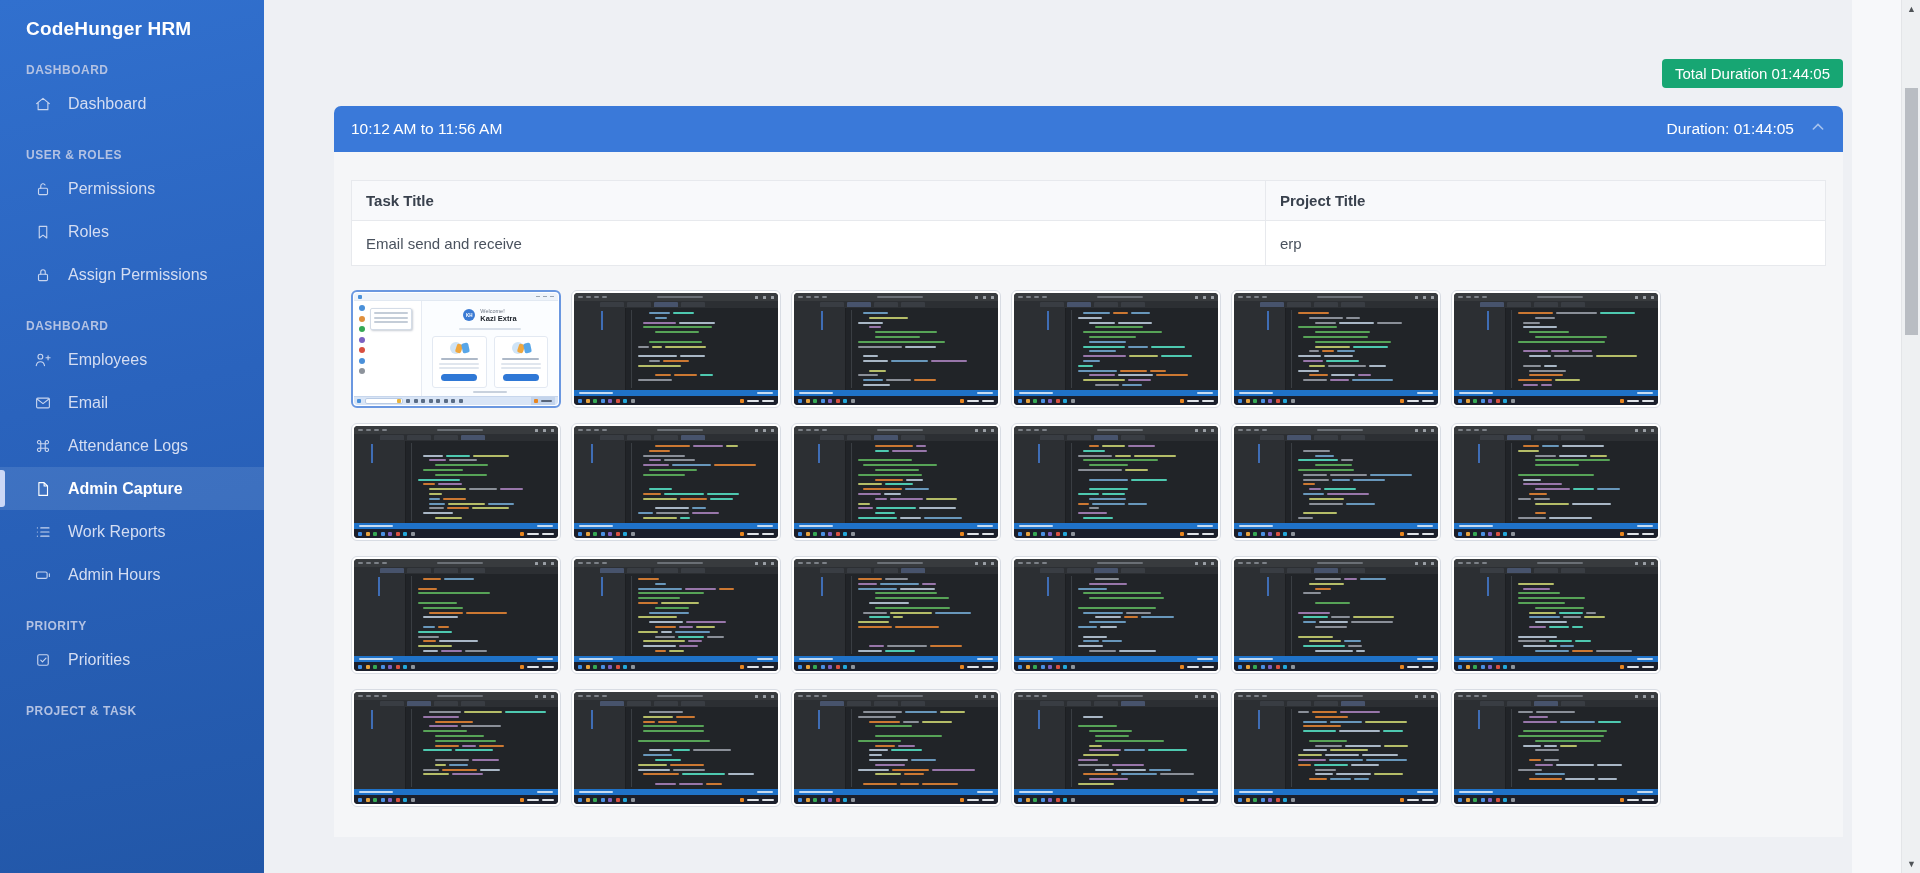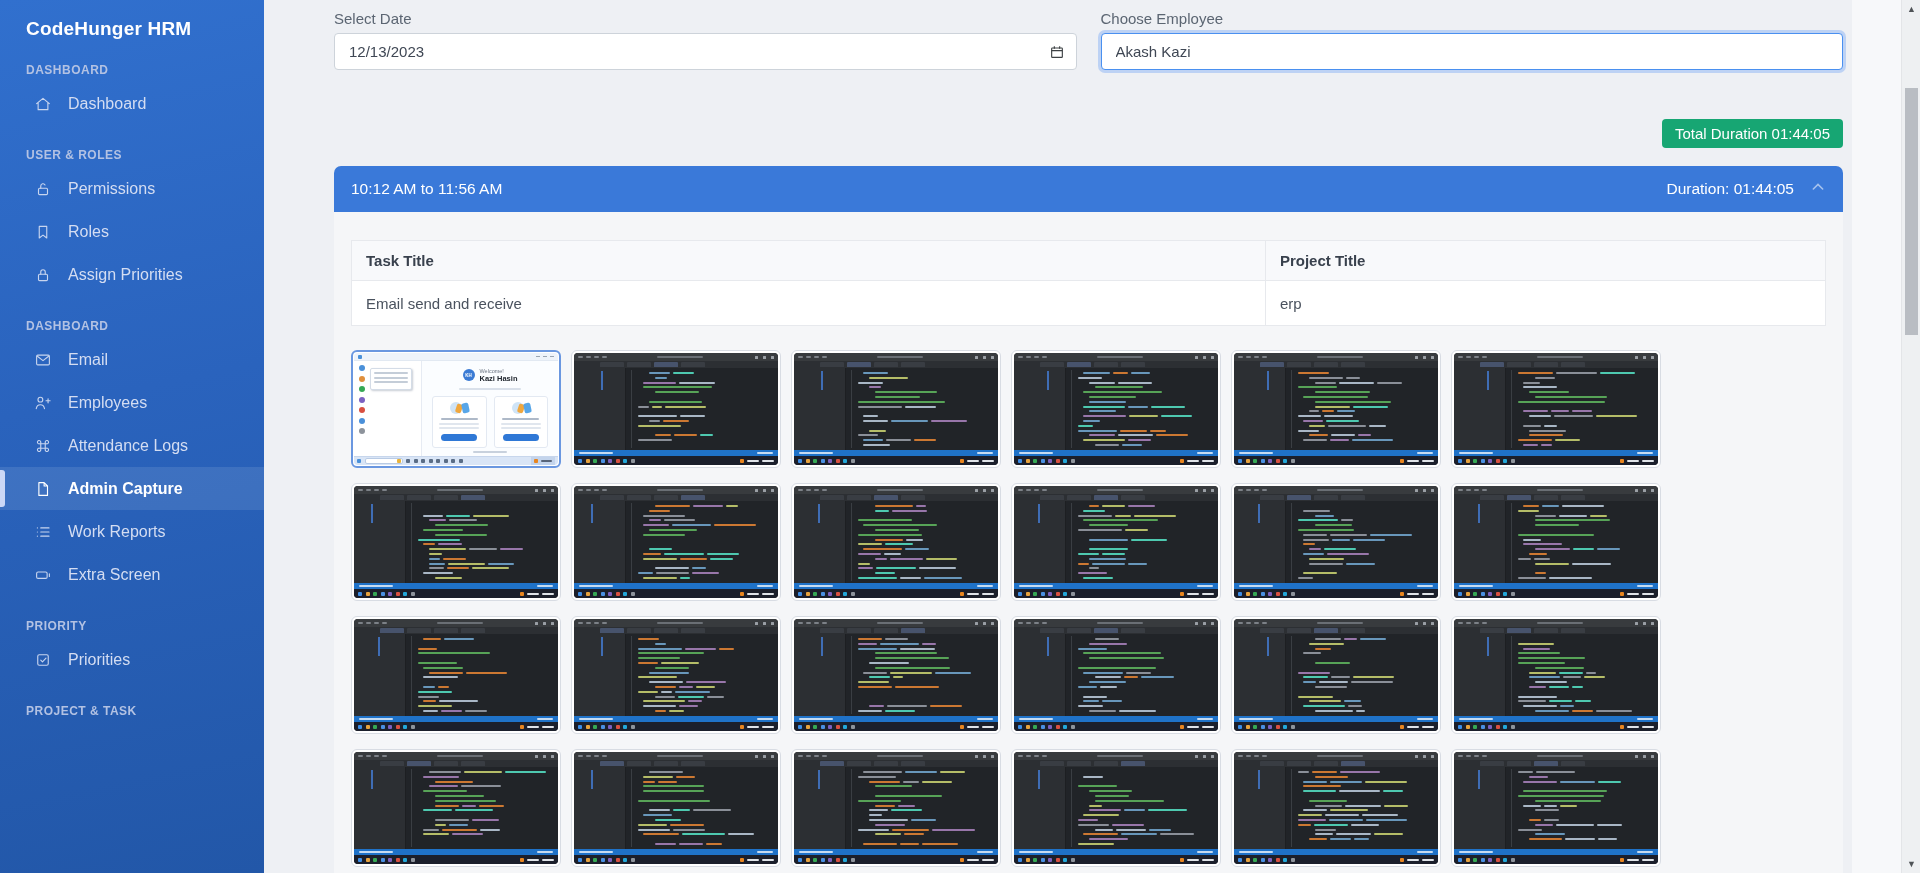--- a/index.html
+++ b/index.html
@@ -171,40 +171,40 @@
         </span>
         <span>Roles</span>
       </div>
       <div class="item">
         <span class="ic">
           <svg viewBox="0 0 24 24">
             <rect x="6" y="11" width="12" height="8.5" rx="1.5"></rect>
             <path d="M9 11V8a3 3 0 0 1 6 0v3"></path>
           </svg>
         </span>
-        <span>Assign Priorities</span>
+        <span>Assign Permissions</span>
       </div>
       <div class="sec-heading">DASHBOARD</div>
+      <div class="item">
+        <span class="ic">
+          <svg viewBox="0 0 24 24">
+            <circle cx="8.5" cy="7.5" r="3.2"></circle>
+            <path d="M3 19.5c.6-3.6 3-5.2 5.5-5.2s4.9 1.6 5.5 5.2M16 9h5.5M18.75 6.25v5.5"></path>
+          </svg>
+        </span>
+        <span>Employees</span>
+      </div>
       <div class="item">
         <span class="ic">
           <svg viewBox="0 0 24 24">
             <rect x="3.5" y="5.5" width="17" height="13" rx="1.5"></rect>
             <path d="m4.5 7 7.5 5.8L19.5 7"></path>
           </svg>
         </span>
         <span>Email</span>
-      </div>
-      <div class="item">
-        <span class="ic">
-          <svg viewBox="0 0 24 24">
-            <circle cx="8.5" cy="7.5" r="3.2"></circle>
-            <path d="M3 19.5c.6-3.6 3-5.2 5.5-5.2s4.9 1.6 5.5 5.2M16 9h5.5M18.75 6.25v5.5"></path>
-          </svg>
-        </span>
-        <span>Employees</span>
       </div>
       <div class="item">
         <span class="ic">
           <svg viewBox="0 0 24 24">
             <path d="M9 9h6v6H9zM9 9H7.5A2.2 2.2 0 1 1 9 6.8V9zm6 0h1.5A2.2 2.2 0 1 0 15 6.8V9zm0 6h1.5a2.2 2.2 0 1 1-1.5 2.2V15zm-6 0H7.5A2.2 2.2 0 1 0 9 17.2V15z"></path>
           </svg>
         </span>
         <span>Attendance Logs</span>
       </div>
       <div class="item active">
@@ -223,58 +223,38 @@
         </span>
         <span>Work Reports</span>
       </div>
       <div class="item">
         <span class="ic">
           <svg viewBox="0 0 24 24">
             <rect x="3.5" y="8" width="14" height="8.5" rx="2"></rect>
             <path d="M20.5 10.5v3.5"></path>
           </svg>
         </span>
-        <span>Extra Screen</span>
+        <span>Admin Hours</span>
       </div>
       <div class="sec-heading">PRIORITY</div>
       <div class="item">
         <span class="ic">
           <svg viewBox="0 0 24 24">
             <rect x="5" y="5" width="14" height="14" rx="2"></rect>
             <path d="m9 12.2 2.3 2.3 4.7-5"></path>
           </svg>
         </span>
         <span>Priorities</span>
       </div>
       <div class="sec-heading">PROJECT &amp; TASK</div>
     </nav>
 </aside>
 
 <div class="main">
 
-  <div class="filters">
-    <div class="field">
-      <label>Select Date</label>
-      <div class="tbox">
-        <input value="12/13/2023" style="">
-        <span class="cal-ic">
-          <svg viewBox="0 0 24 24">
-              <rect x="4" y="6" width="16" height="14" rx="1"></rect>
-          <path d="M4 10h16M8 3.5V7M16 3.5V7"></path>
-            </svg>
-        </span>
-      </div>
-    </div>
-    <div class="field">
-      <label>Choose Employee</label>
-      <div class="tbox focused">
-        <input value="Akash Kazi" style="">
-      </div>
-    </div>
-  </div>
 
   <div class="badge-row">
     <span class="badge">Total Duration 01:44:05</span>
   </div>
 
   <div class="session-bar">
     <span>10:12 AM to 11:56 AM</span>
     <span class="session-right">
       <span>Duration: 01:44:05</span>
       <span class="chev-up">
@@ -350,21 +330,21 @@
                   <i></i>
                   <i></i>
                   <i></i>
                 </div>
               </div>
               <div class="w-main">
                 <div class="w-head">
                   <span class="w-kh">KH</span>
                   <span>
                     <div class="w-greet">Welcome!</div>
-                    <div class="w-name">Kazi Hasin</div>
+                    <div class="w-name">Kazi Extra</div>
                   </span>
                 </div>
                 <div class="w-sub"></div>
                 <div class="w-cards">
                   <div class="w-card">
                     <div class="w-illu">
                       <i class="b1"></i>
                       <i class="b2"></i>
                       <i class="b3"></i>
                     </div>

